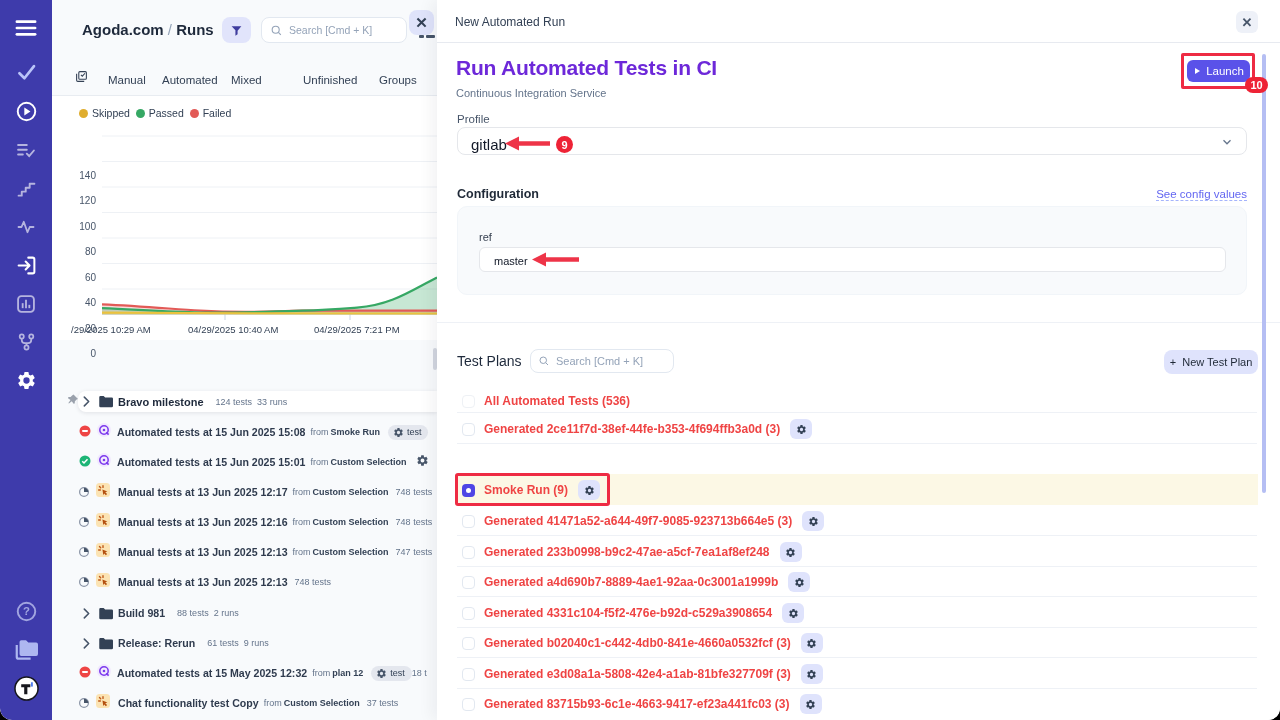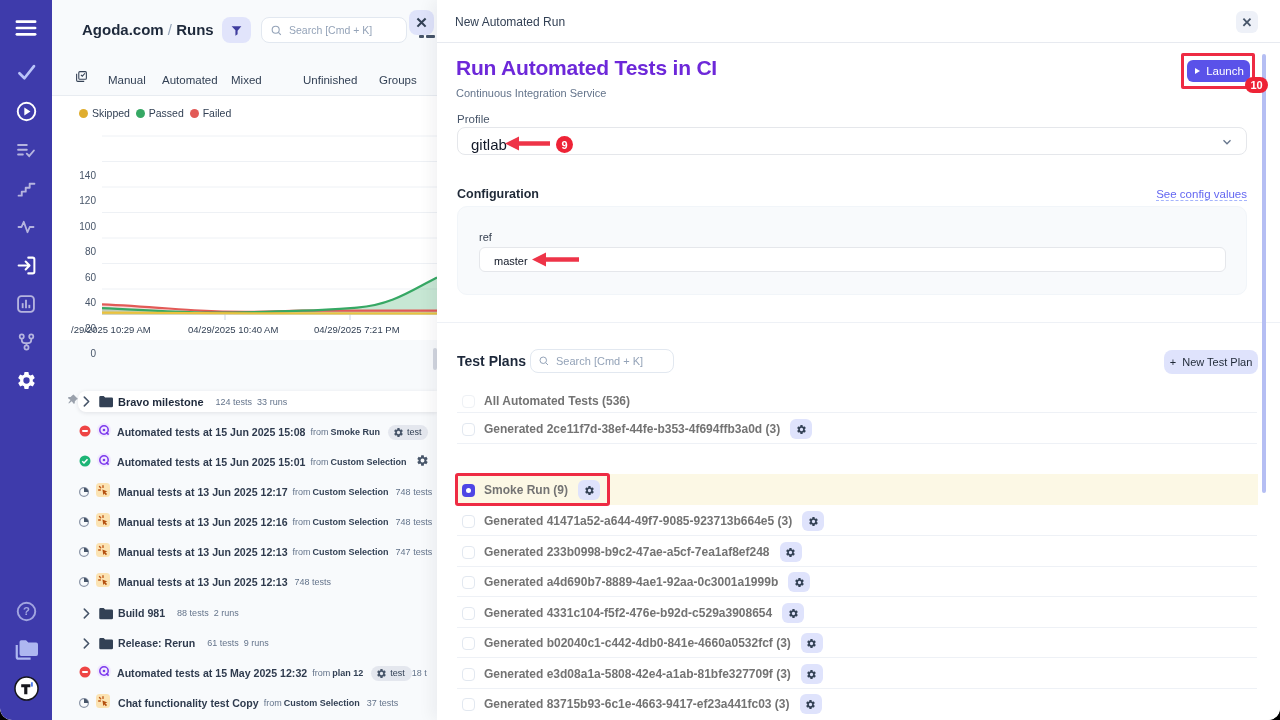--- a/index.html
+++ b/index.html
@@ -44,28 +44,28 @@
 .badge{position:absolute;z-index:6;background:#ee2336;color:#fff;font-weight:700;display:flex;align-items:center;justify-content:center;border-radius:999px;}
 .flabel{position:absolute;left:20px;font-size:11.5px;color:#475569;}
 .select{position:absolute;left:20px;top:127px;width:790px;height:28px;border:1px solid #e5e7eb;border-radius:8px;background:#fff;}
 .seltext{position:absolute;left:13px;top:8px;font-size:15px;color:#111827;}
 .cfghead{position:absolute;left:20px;top:187px;font-size:12.5px;font-weight:700;color:#1f2937;}
 .cfglink{position:absolute;right:33px;top:188px;font-size:11.5px;color:#6366f1;border-bottom:1px dashed #a5b4fc;}
 .cfgcard{position:absolute;left:20px;top:206px;width:790px;height:89px;background:#f8fafc;border:1px solid #f1f5f9;border-radius:10px;}
 .ref{position:absolute;left:21px;top:24px;font-size:11px;color:#374151;}
 .refinput{position:absolute;left:21px;top:40px;width:747px;height:25px;background:#fff;border:1px solid #e5e7eb;border-radius:6px;}
 .reftext{position:absolute;left:14px;top:7px;font-size:11px;color:#111827;}
-.tphead{position:absolute;left:20px;top:353px;font-size:14px;font-weight:700;color:#1e293b;}
+.tphead{position:absolute;left:20px;top:353px;font-size:14px;font-weight:400;color:#1e293b;}
 .tpsearch{position:absolute;left:93px;top:349px;width:144px;height:24px;border:1px solid #e2e8f0;border-radius:8px;background:#fff;display:flex;align-items:center;padding-left:7px;color:#94a3b8;font-size:11px;}
 .newtp{position:absolute;left:727px;top:350px;width:94px;height:24px;background:#dfe3fc;border-radius:8px;display:flex;align-items:center;justify-content:center;font-size:11px;color:#1f2937;font-weight:500;}
 .tprow{position:absolute;left:0;width:820px;height:30px;display:flex;align-items:center;padding-left:25px;}
 .cb{width:13px;height:13px;border:1px solid #e2e8f0;border-radius:4px;background:#fff;margin-right:9px;flex:none;}
 .cbon{width:13px;height:13px;border-radius:4px;background:#4f46e5;margin-right:9px;flex:none;position:relative;}
 .cbon:after{content:"";position:absolute;left:4px;top:4px;width:5px;height:5px;border-radius:50%;background:#fff;}
-.tptext{font-size:12px;font-weight:700;color:#737373;white-space:nowrap;}
+.tptext{font-size:12px;font-weight:700;color:#ef4444;white-space:nowrap;}
 .gearchip{width:22px;height:20px;background:#dfe3fc;border-radius:6px;margin-left:10px;display:flex;align-items:center;justify-content:center;flex:none;}
 .scrollthumb{position:absolute;left:825px;top:54px;width:4px;height:439px;background:#b5bef3;border-radius:2px;z-index:1;}
 .lscroll{position:absolute;left:381px;top:348px;width:4px;height:22px;background:#d2d6df;border-radius:2px;}
 </style>
 </head>
 <body>
 <div class="app">
 
 <div class="lpanel">
   <div class="crumb">Agoda.com <span class="sl">/</span> Runs</div>

